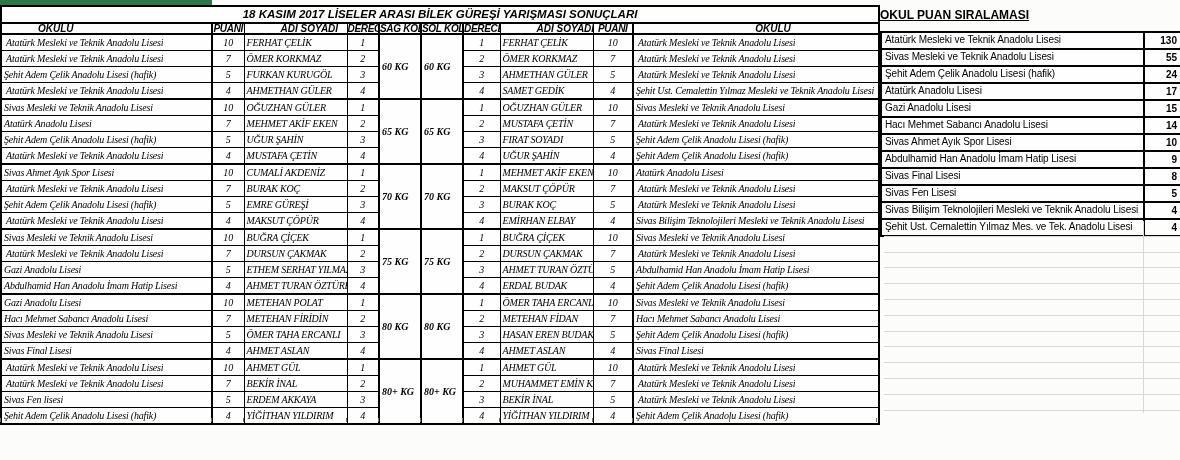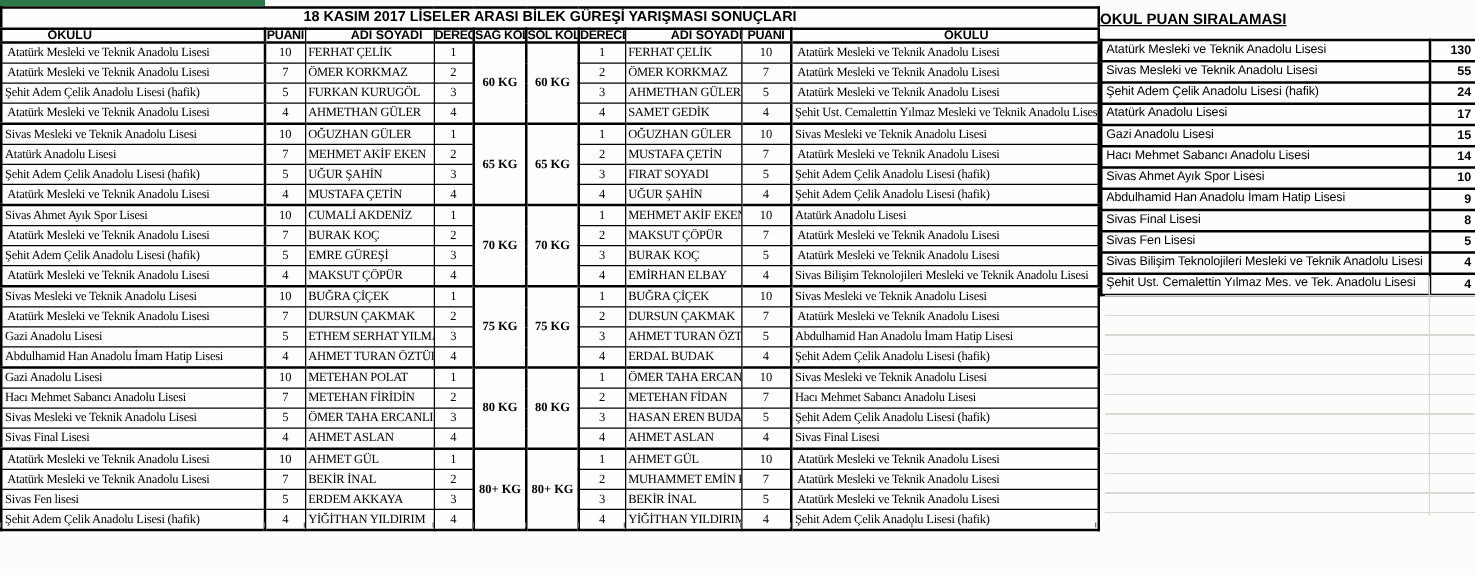--- a/index.html
+++ b/index.html
@@ -2,36 +2,36 @@
 <html><head>
 <meta charset="utf-8">
 <style>
   html,body{margin:0;padding:0;}
   .stage{position:relative;width:1180px;height:460px;background:#fcfdfa;overflow:hidden;
          font-family:"Liberation Sans",sans-serif;color:#000;}
   .green-bar{position:absolute;left:0;top:0;width:212px;height:5px;background:#2b7748;}
 
   
   table.results{position:absolute;left:0;top:5px;width:878px;border-collapse:collapse;
-                table-layout:fixed;background:#fefefe;border:2px solid #000;}
+                table-layout:fixed;background:#fefefe;border:2px solid #000;font-style:italic;}
   table.results td{border:1px solid #000;height:15px;line-height:15px;vertical-align:middle;
                    padding:0 2px;overflow:hidden;}
   .title-cell{height:13px;line-height:13px;text-align:center;font-weight:bold;font-size:11.5px;
               font-family:"Liberation Sans",sans-serif;border-bottom:2px solid #000 !important;white-space:nowrap;}
   tr.hdr td{font-family:"Liberation Sans",sans-serif;font-weight:bold;font-size:10px;
             height:9px;line-height:9px;border-bottom:2px solid #000;white-space:nowrap;text-align:center;padding-left:36px;}
   tr.hdr td.ha-left{text-align:left;}
   tr.hdr td.hs{font-size:10px;letter-spacing:-0.3px;padding:0;}
   tr.group-start td{border-top:2px solid #000;}
   td.bl2{border-left:2px solid #000 !important;}
   td.br2{border-right:2px solid #000 !important;margin-top:32px;}
   .c-school{font-family:"Liberation Serif",serif;font-size:10px;white-space:pre;letter-spacing:-0.2px;}
   .c-name{font-family:"Liberation Serif",serif;font-size:10px;white-space:pre;letter-spacing:-0.2px;}
   .c-num{font-family:"Liberation Serif",serif;font-size:10px;text-align:center;}
-  .c-weight{font-family:"Liberation Serif",serif;font-size:10px;font-weight:bold;text-align:center;
+  .c-weight{font-family:"Liberation Serif",serif;font-size:10px;font-weight:bold;text-align:left;
             vertical-align:middle;white-space:nowrap;padding:0;}
 
   
   .ranking-title{position:absolute;left:880px;top:7px;width:332px;height:17px;line-height:17px;
                  text-align:left;font-weight:bold;font-size:12px;text-decoration:underline;
                  font-family:"Liberation Sans",sans-serif;white-space:nowrap;}
   table.ranking{position:absolute;left:880px;top:31px;width:300px;border-collapse:collapse;
                 table-layout:fixed;background:#fefefe;border:2px solid #000;}
   table.ranking td{border:2px solid #000;height:14px;vertical-align:middle;padding:0 3px;
                    font-family:"Liberation Sans",sans-serif;font-size:10px;overflow:hidden;}

